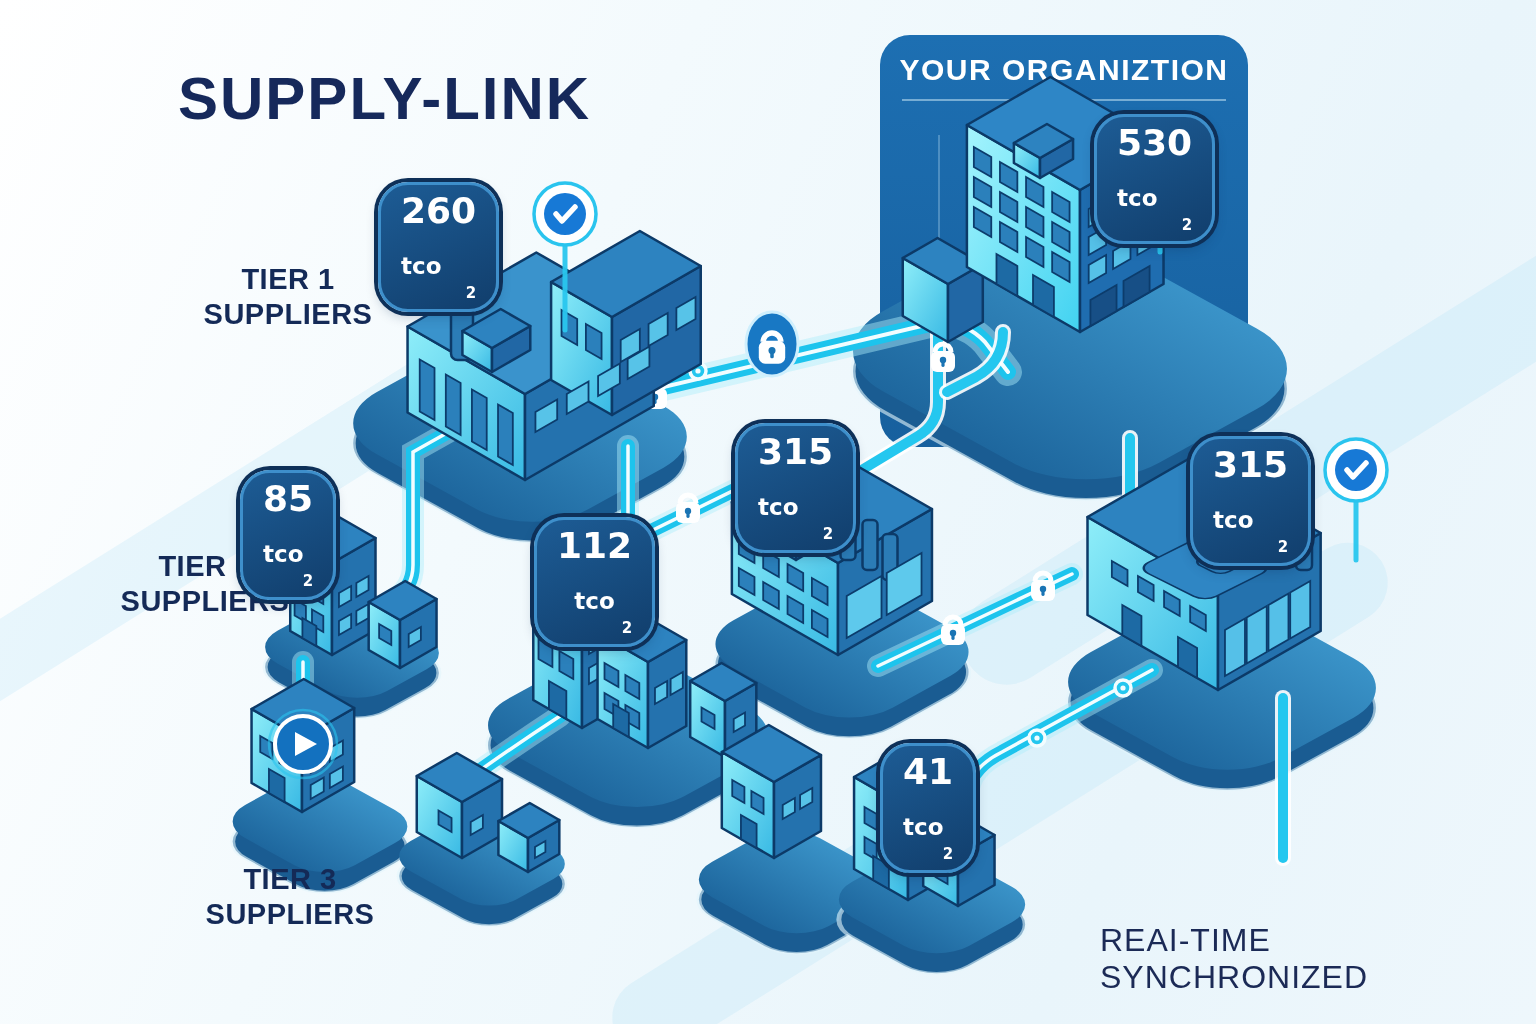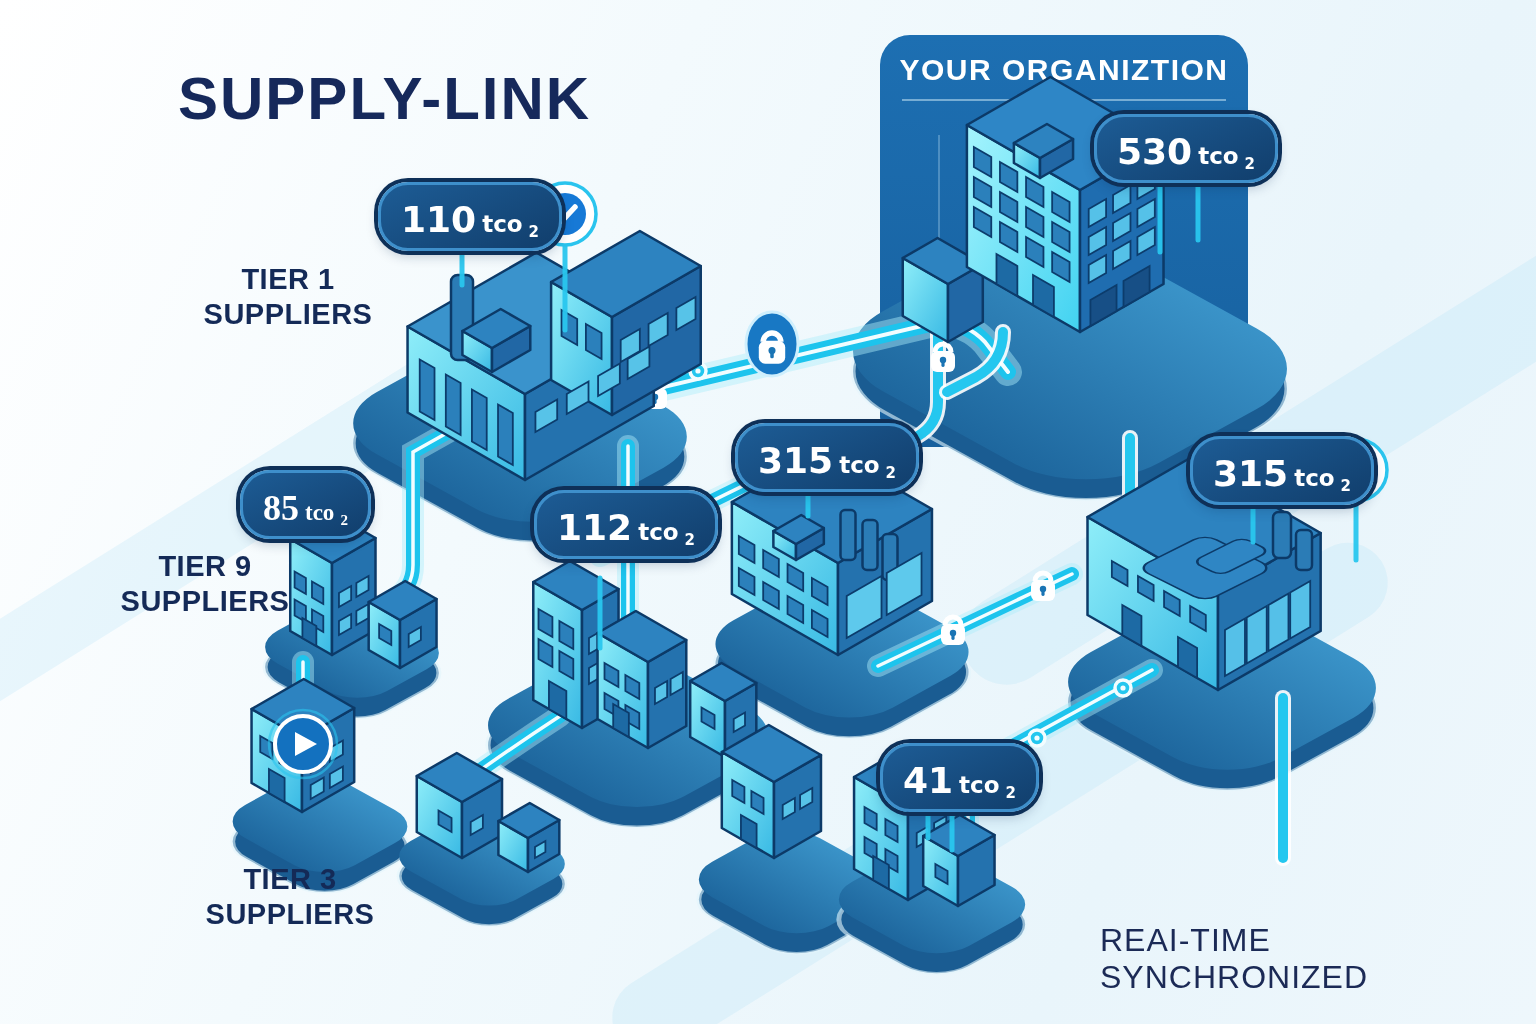--- a/index.html
+++ b/index.html
@@ -13,21 +13,21 @@
   #panel .pdivider{margin:12px auto 0;width:88%;height:2px;background:rgba(210,238,250,.5);}
   #panel .pvline{position:absolute;left:58px;top:100px;width:2px;height:190px;background:rgba(210,238,250,.28);}
   #scene{position:absolute;left:0;top:0;z-index:2;}
   .overlay{position:absolute;z-index:3;}
   #title{left:178px;top:64px;font-size:60px;font-weight:bold;letter-spacing:2px;color:#16295b;}
   .tierlabel{transform:translateX(-50%);text-align:center;color:#142a57;font-size:29px;font-weight:bold;letter-spacing:.5px;line-height:1.22;white-space:nowrap;}
   #footer{left:1100px;top:922px;font-size:32px;color:#1b2a56;letter-spacing:1px;}
   .badge{position:absolute;z-index:3;display:flex;align-items:baseline;gap:6px;padding:8px 20px 10px;
     border-radius:30px;background:linear-gradient(155deg,#1d5c95,#113e6c);
     border:3px solid #3e8fcb;box-shadow:0 0 0 4px #0e3058,0 5px 12px rgba(10,40,80,.25);
-    color:#fff;font-family:"DejaVu Sans",sans-serif;font-weight:bold;white-space:nowrap;}
+    color:#fff;font-family:"DejaVu Sans",sans-serif;font-weight:bold;white-space:nowrap;flex-direction:column;}
   .bv{font-size:36px;line-height:1;}
   .bu{font-size:23px;line-height:1;margin-top:20px;}
   .bs{font-size:15px;line-height:1;align-self:flex-end;transform:translateY(2px);}
   .bo{stroke:#0c3a68;stroke-width:2.5;stroke-linejoin:round;}
   .wo{stroke:#0c3c6c;stroke-width:1.8;}
 </style>
 </head>
 <body>
 
 <div id="stage">
@@ -441,35 +441,35 @@
     <div>SUPPLIERS</div>
   </div>
   <div class="overlay tierlabel" style="left:290px;top:862px;">
     <div>TIER 3</div>
     <div>SUPPLIERS</div>
   </div>
 
   <div id="footer" class="overlay">REAI-TIME SYNCHRONIZED</div>
 
   <div class="badge" style="left:378px;top:182px;">
-    <span class="bv">110</span>
+    <span class="bv">260</span>
       <span class="bu">tco</span>
       <span class="bs">2</span>
   </div>
   <div class="badge" style="left:1094px;top:114px;">
     <span class="bv">530</span>
       <span class="bu">tco</span>
       <span class="bs">2</span>
   </div>
-  <div class="badge" style="left:240px;top:470px;font-family:Liberation Serif, serif;">
+  <div class="badge" style="left:240px;top:470px;">
     <span class="bv">85</span>
       <span class="bu">tco</span>
       <span class="bs">2</span>
   </div>
-  <div class="badge" style="left:534px;top:490px;">
+  <div class="badge" style="left:534px;top:517px;align-items:center;">
     <span class="bv">112</span>
       <span class="bu">tco</span>
       <span class="bs">2</span>
   </div>
   <div class="badge" style="left:735px;top:423px;">
     <span class="bv">315</span>
       <span class="bu">tco</span>
       <span class="bs">2</span>
   </div>
   <div class="badge" style="left:1190px;top:436px;">

